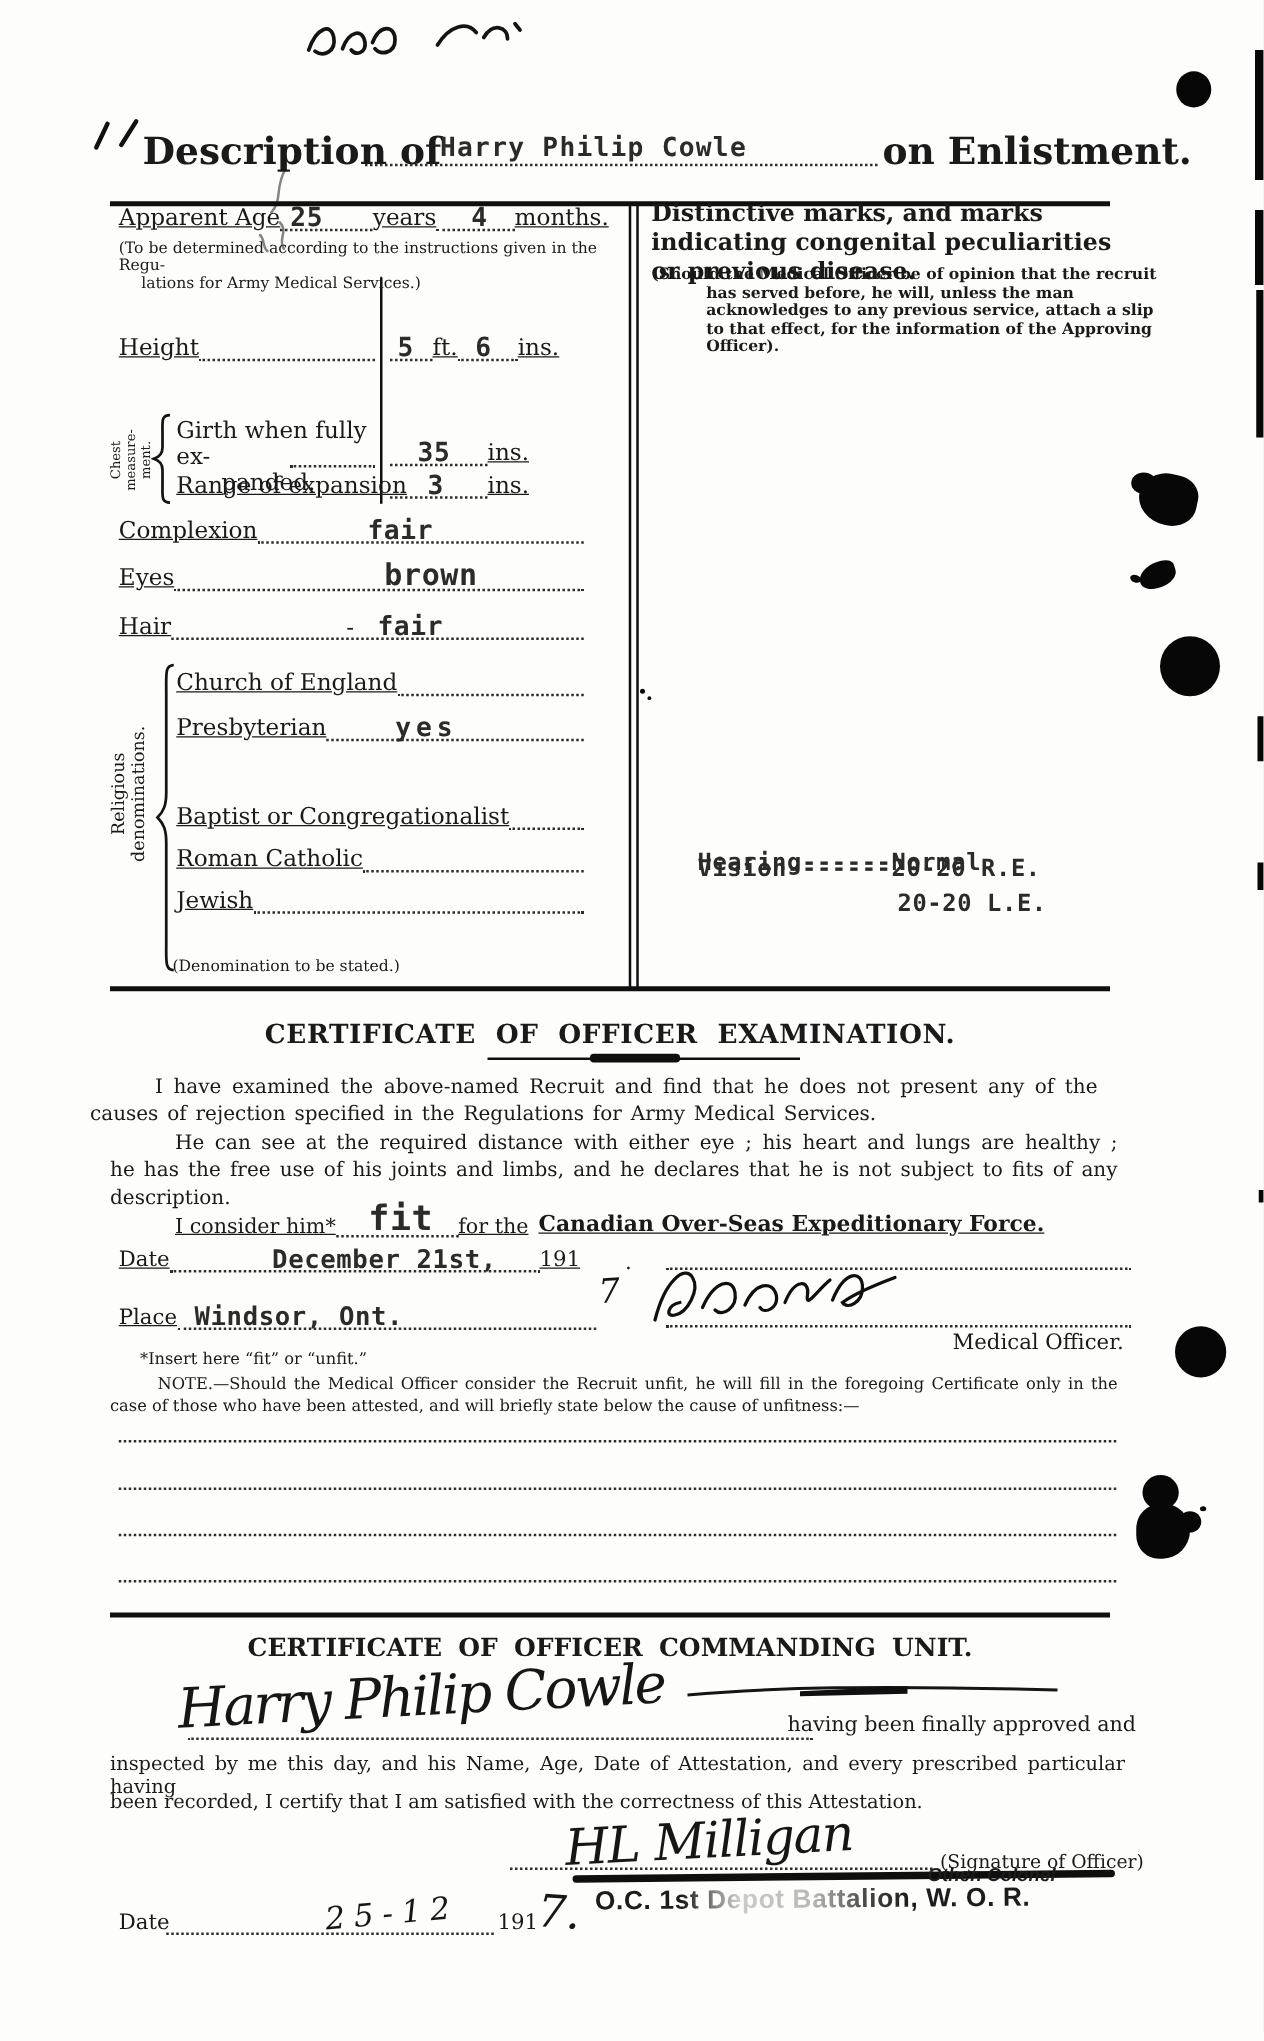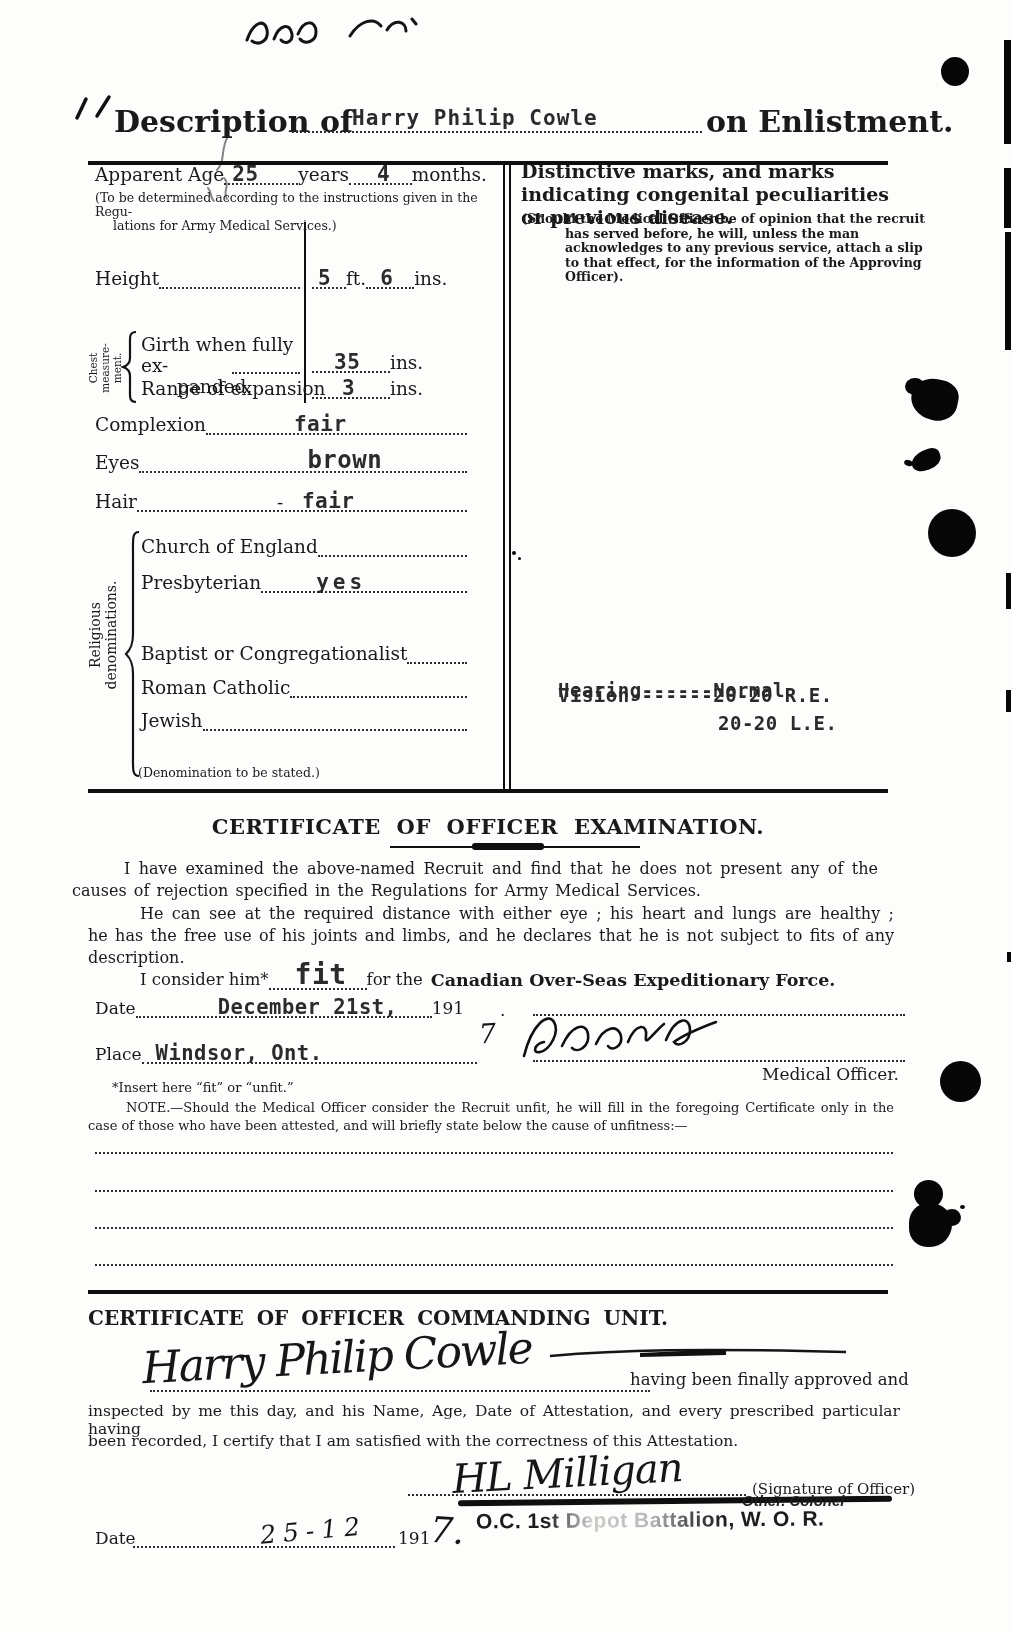--- a/index.html
+++ b/index.html
@@ -3,21 +3,21 @@
 <meta charset="utf-8">
 <style>
   html,body{margin:0;padding:0;background:#e8e8e8;}
   #page{position:relative;width:1011px;height:1633px;background:#fdfdfc;overflow:hidden;
         font-family:"DejaVu Serif",serif;color:#1a1a1a;}
   .abs{position:absolute;}
   .serif{font-family:"DejaVu Serif",serif;}
   .mono{font-family:"DejaVu Sans Mono",monospace;font-weight:bold;color:#2b2b2b;letter-spacing:.5px;}
   .hand{font-family:"DejaVu Serif",serif;font-style:italic;color:#161616;}
   .b{font-weight:bold;}
-  .row{position:absolute;display:flex;align-items:flex-start;}
+  .row{position:absolute;display:flex;align-items:center;text-decoration:underline;}
   .fill{position:relative;border-bottom:2px dotted #2e2e2e;align-self:stretch;}
   .fl1{flex:1;}
   .typed{position:absolute;bottom:-3px;white-space:nowrap;}
   .dotline{position:absolute;border-bottom:2px dotted #2e2e2e;height:0;}
   .rule{position:absolute;background:#0f0f0f;}
   .vlabel-outer{position:absolute;}
   .vlabel{position:absolute;top:0;left:0;transform:rotate(-90deg) translateX(-100%);transform-origin:top left;
           text-align:center;line-height:1.12;}
   .blot{position:absolute;background:#070707;}
   .lbl{white-space:nowrap;}
@@ -244,21 +244,21 @@
   <span class="abs serif" style="left:112px;top:1080px;font-size:13px">*Insert here “fit” or “unfit.”</span>
   <div class="abs serif" style="left:88px;top:1099px;width:806px;font-size:13px;line-height:18px;text-align:justify;text-indent:38px">NOTE.—Should the Medical Officer consider the Recruit unfit, he will fill in the foregoing Certificate only in the case of those who have been attested, and will briefly state below the cause of unfitness:—</div>
 
   <div class="dotline" style="left:95px;top:1152px;width:798px"></div>
   <div class="dotline" style="left:95px;top:1190px;width:798px"></div>
   <div class="dotline" style="left:95px;top:1227px;width:798px"></div>
   <div class="dotline" style="left:95px;top:1264px;width:798px"></div>
 
   <div class="rule" style="left:88px;top:1290px;width:800px;height:4px"></div>
 
-  <div class="abs serif b" style="left:88px;top:1306px;width:800px;font-size:20px;word-spacing:6px">CERTIFICATE OF OFFICER COMMANDING UNIT.</div>
+  <div class="abs serif b" style="left:88px;top:1306px;width:800px;text-align:center;font-size:20px;word-spacing:6px">CERTIFICATE OF OFFICER COMMANDING UNIT.</div>
 
   <span class="abs hand" style="left:142px;top:1332px;font-size:44px;letter-spacing:-2px;transform:rotate(-3deg);white-space:nowrap">Harry Philip Cowle</span>
   <svg class="abs" style="left:548px;top:1344px" width="300" height="16" viewBox="0 0 300 16">
     <path d="M2 12 C70 6 150 4 298 8" fill="none" stroke="#151515" stroke-width="2.4"></path>
     <path d="M92 9 L178 5 L178 11 L92 13 Z" fill="#101010"></path>
   </svg>
   <div class="dotline" style="left:150px;top:1390px;width:500px"></div>
   <span class="abs serif" style="left:630px;top:1370px;font-size:16.5px">having been finally approved and</span>
 
   <div class="abs serif" style="left:88px;top:1402px;width:812px;font-size:15.5px;text-align:justify">inspected by me this day, and his Name, Age, Date of Attestation, and every prescribed  particular  having</div>

